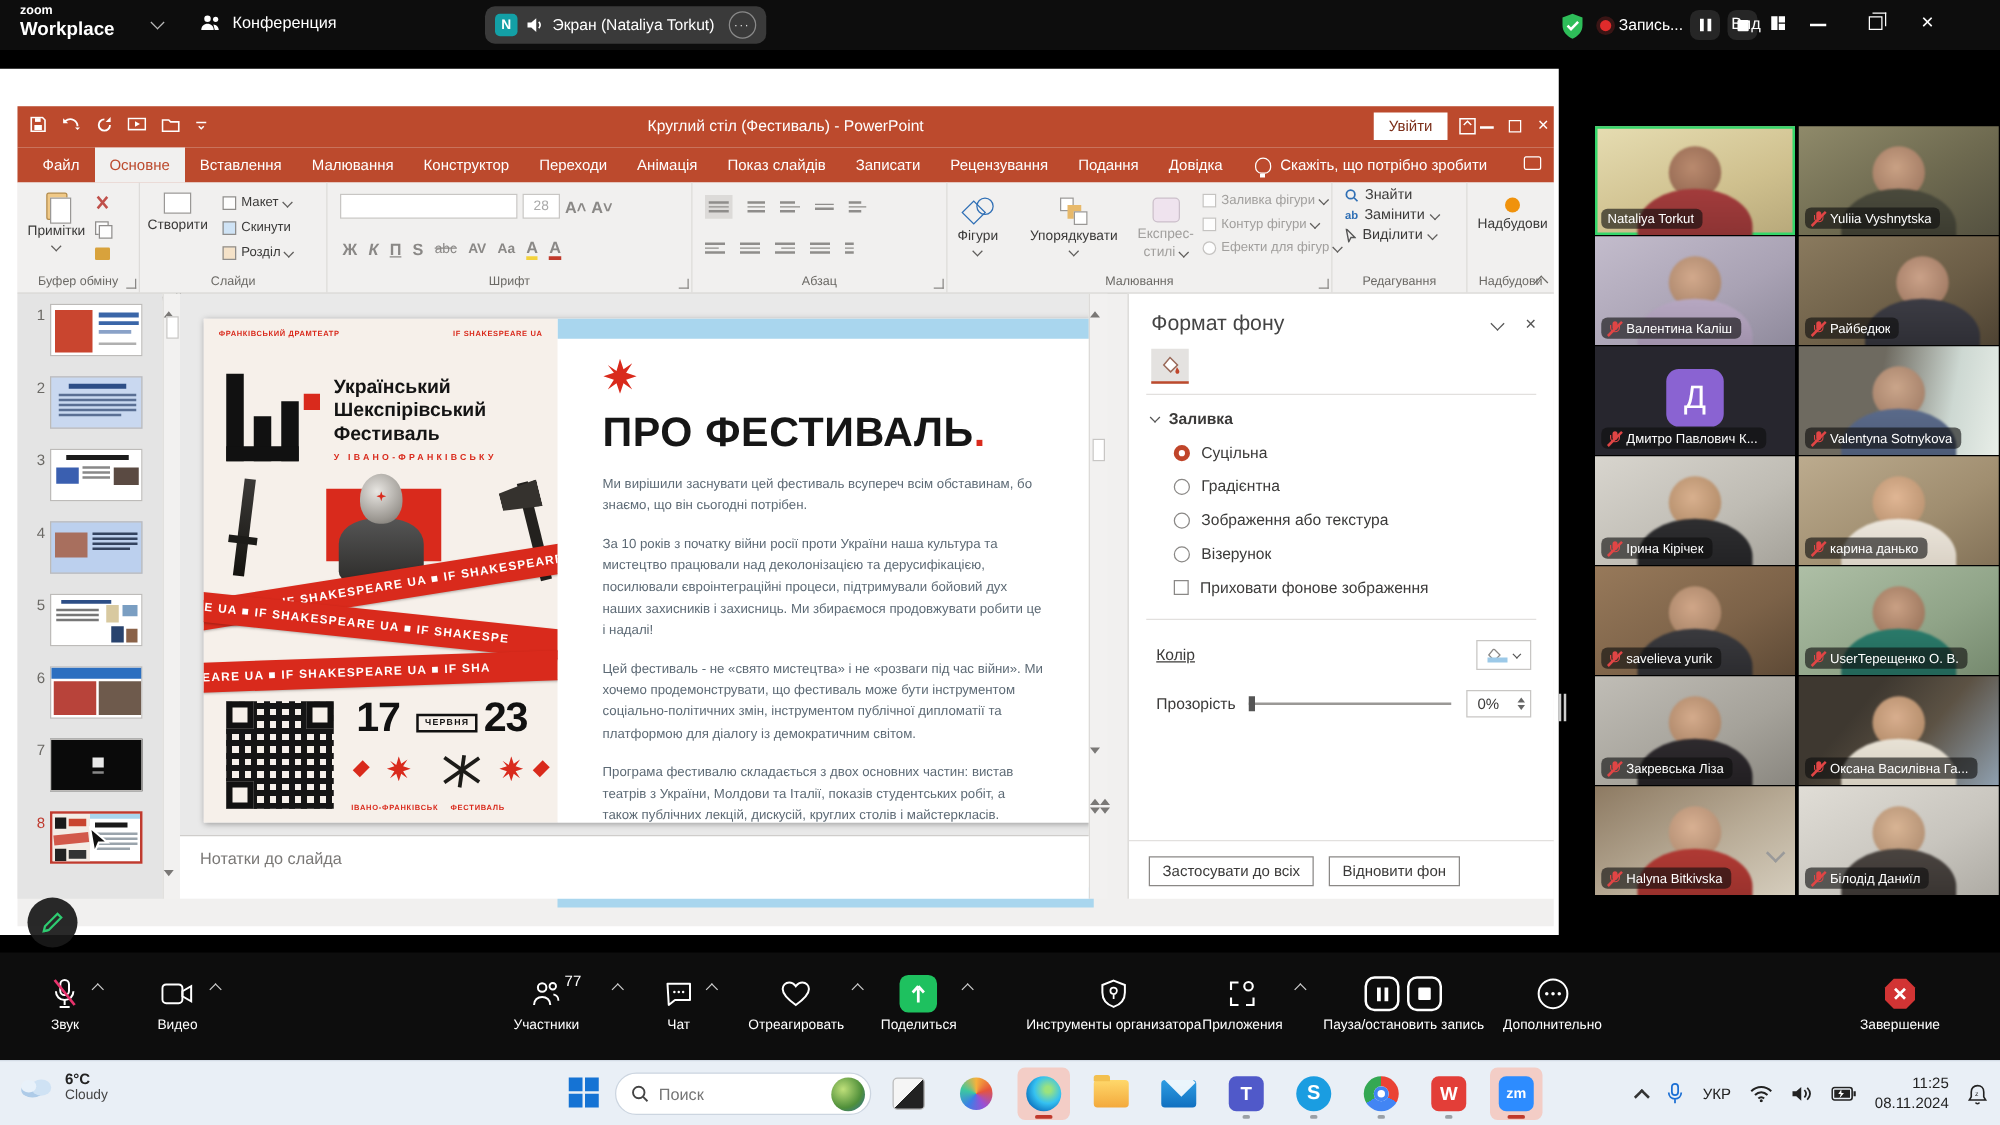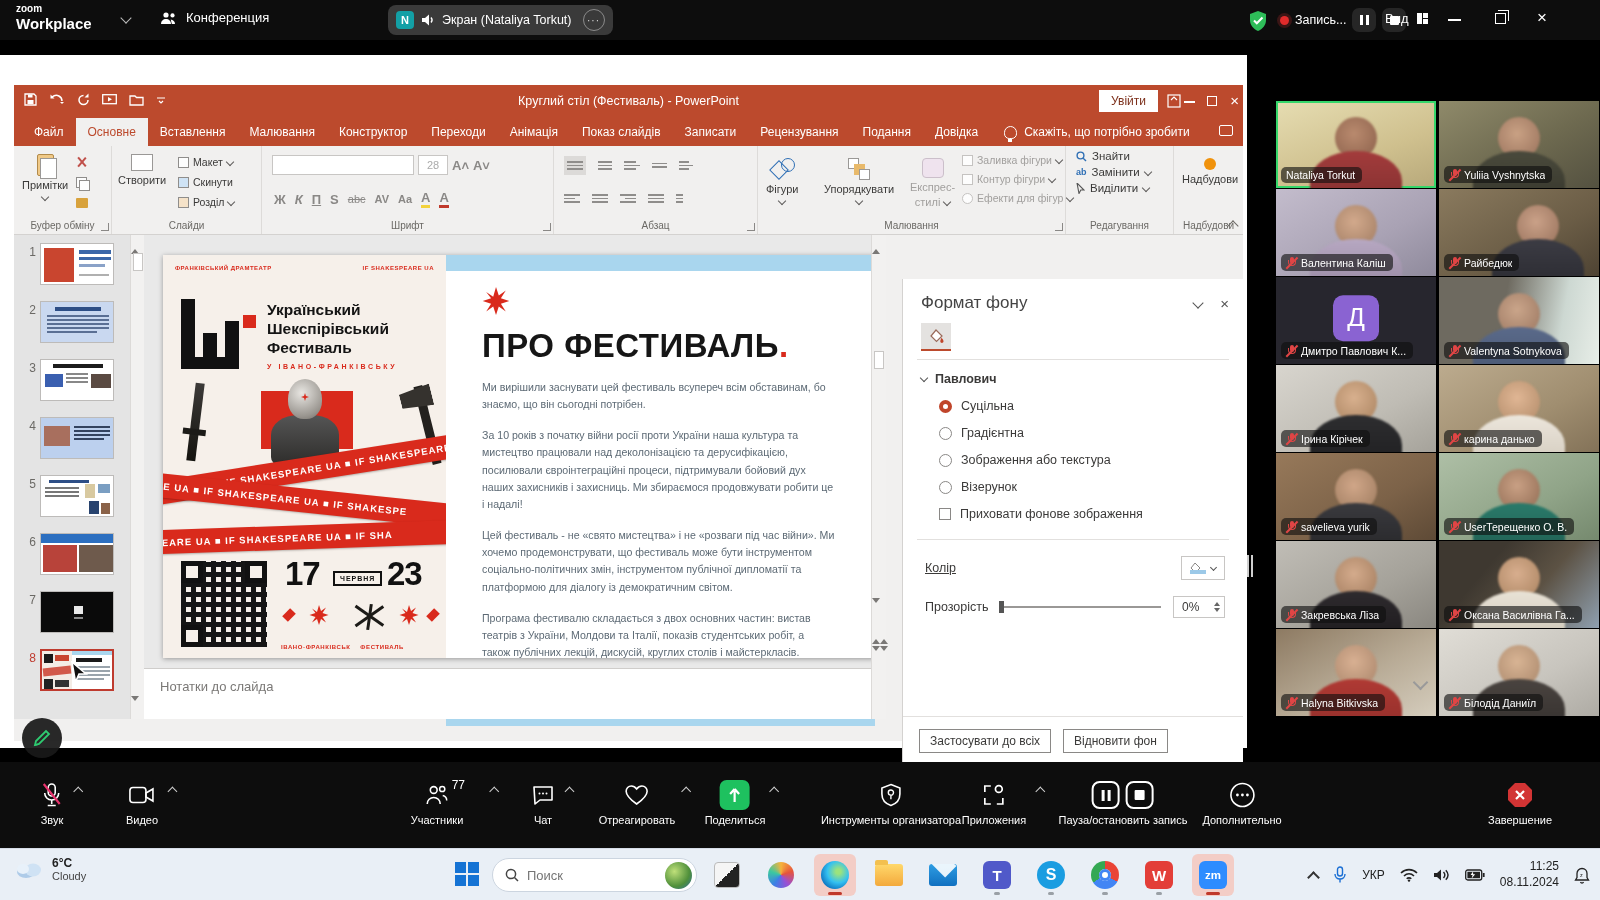--- a/index.html
+++ b/index.html
@@ -147,21 +147,21 @@
   .about { flex:1; display:flex; flex-direction:column; background:#fff; }
   .bluebar { height:16px; background:#a9d6ee; flex:none; }
   .about-body { flex:1; padding:16px 40px 0 36px; }
   .star8 { display:block; }
   .about h1 { font-size:33px; font-weight:800; letter-spacing:.5px; color:#161616; margin-top:12px; }
   .about h1 .dot { color:#d92a1c; }
   .about p { font-size:10.6px; line-height:1.62; color:#5d6a75; margin-top:14px; }
 
   
   .notes { position:absolute; left:130px; top:433px; width:727px; height:51px; background:#fff; border-top:1px solid #cfcdcb; padding:10px 0 0 16px; font-size:13px; color:#7a7876; }
-  .fpanel { position:absolute; left:888px; top:0; width:341px; height:100%; background:#fff; border-left:1px solid #d4d2d0;margin-top:44px; }
+  .fpanel { position:absolute; left:888px; top:0; width:341px; height:100%; background:#fff; border-left:1px solid #d4d2d0; }
   .fp-head { display:flex; align-items:center; padding:14px 14px 0 18px; }
   .fp-title { font-size:17px; color:#444; flex:1; }
   .fp-cv { margin-right:18px; }
   .fp-x { font-size:15px; color:#555; }
   .bucket-tab { margin:10px 0 0 18px; width:30px; height:28px; background:#e4e2e0; display:flex; align-items:center; justify-content:center; border-bottom:2px solid #bc4a2d; }
   .fp-sep { border-top:1px solid #e2e0de; margin:8px 14px 0 14px; }
   .fp-sec { display:flex; align-items:center; gap:8px; margin:12px 0 0 18px; font-size:12.5px; font-weight:bold; color:#3b3a39; }
   .fp-opt { display:flex; align-items:center; gap:9px; margin:13px 0 0 36px; font-size:12.5px; color:#3b3a39; }
   .radio { width:13px; height:13px; border-radius:50%; border:1.5px solid #8a8886; background:#fff; flex:none; }
   .radio.sel { border:4px solid #c0452a; }
@@ -792,21 +792,21 @@
       </div>
       <div class="bucket-tab">
         <svg width="17" height="16" viewBox="0 0 17 16">
               <path d="M8 2L14 8l-5.5 5.5L3 8z" fill="#fff" stroke="#9a6a5a" stroke-width="1.2"></path>
               <path d="M13.5 9.5c1.2 1.6 2 2.8 2 3.8 0 1-.8 1.7-1.6 1.7s-1.6-.7-1.6-1.7c0-1 .8-2.2 1.2-3.8z" fill="#c0452a"></path>
             </svg>
       </div>
       <div class="fp-sep"></div>
       <div class="fp-sec">
         <span class="chev-dn" style="border-color:#555;width:6px;height:6px;margin-top:-3px;"></span>
-        <span>Павлович</span>
+        <span>Заливка</span>
       </div>
       <div class="fp-opt">
             <span class="radio sel"></span>
             <span>Суцільна</span>
           </div>
       <div class="fp-opt">
             <span class="radio"></span>
             <span>Градієнтна</span>
           </div>
       <div class="fp-opt">

